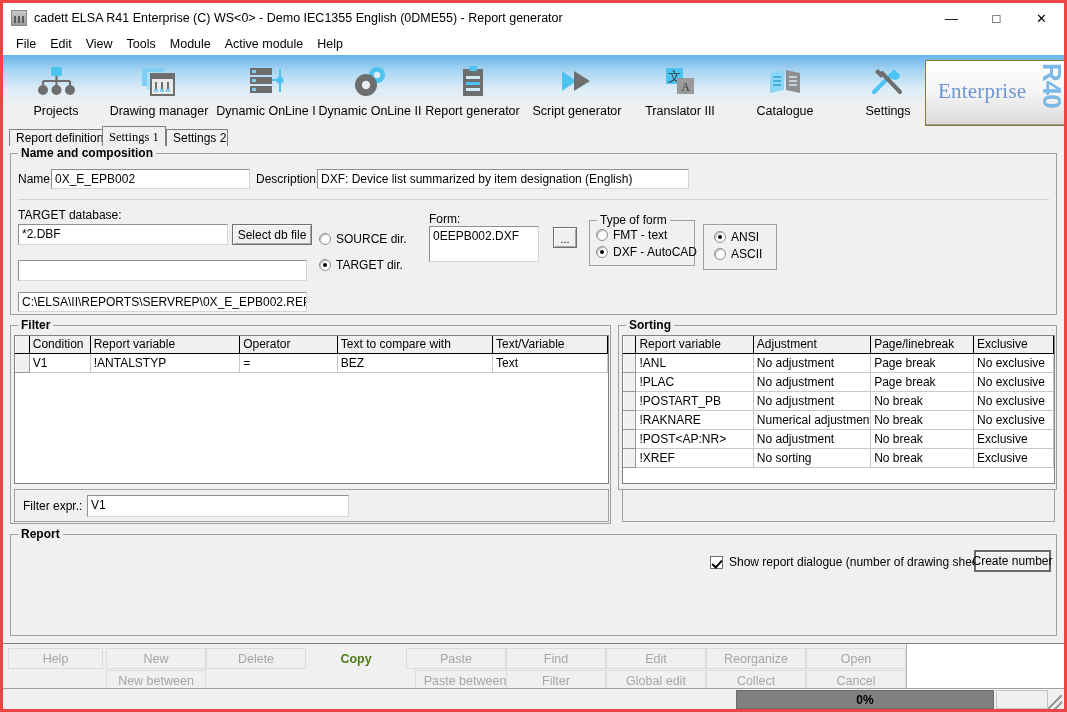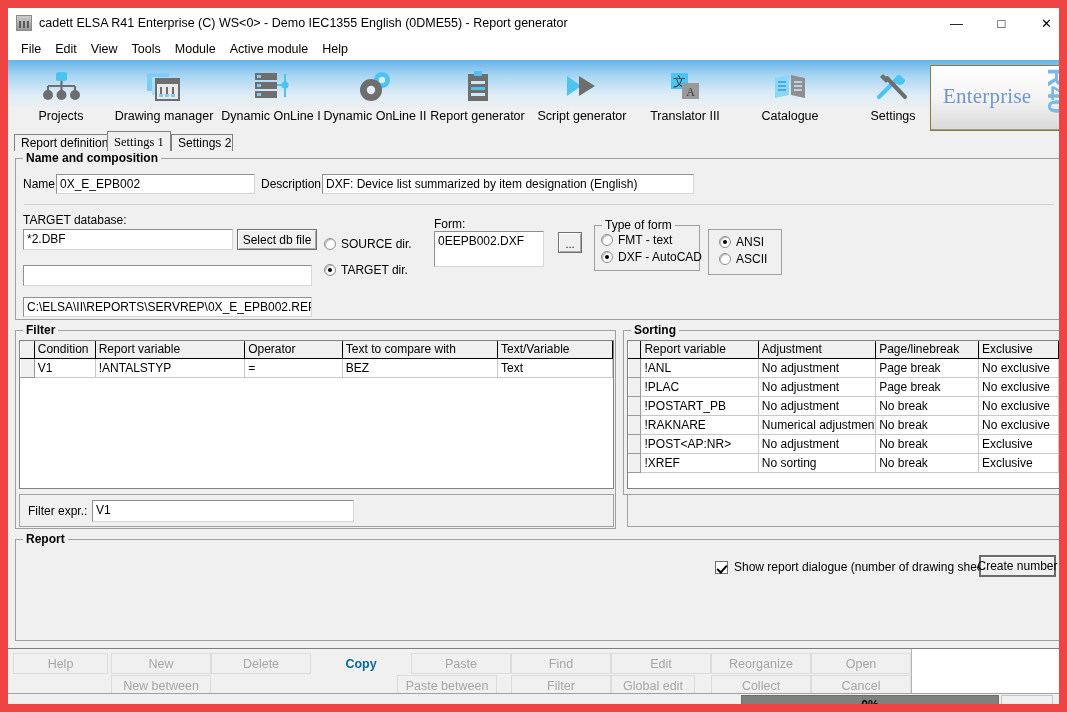--- a/index.html
+++ b/index.html
@@ -12,21 +12,21 @@
     font-size: 12px;
     color: #000;
     -webkit-font-smoothing: none;
   }
   #app {
     position: relative;
     width: 1067px;
     height: 712px;
     overflow: hidden;
     box-sizing: border-box;
-    border: 8px solid #ef4444;
+    border: 3px solid #ef4444;
     background: #f0f0f0;
   }
 
   
   .titlebar {
     position: absolute;
     left: 0; top: 0;
     width: 1061px;
     height: 30px;
     background: #ffffff;
@@ -347,21 +347,21 @@
     background: #f0f0f0;
     border: 1px solid #dcdcdc;
     box-sizing: border-box;
     display: flex;
     align-items: center;
     justify-content: center;
     font-size: 12.5px;
     color: #a6a6a6;
     white-space: nowrap;
   }
-  .bbtn.enabled { color: #0369a1; font-weight: bold; border-color: #f0f0f0; }
+  .bbtn.enabled { color: #4d7c0f; font-weight: bold; border-color: #f0f0f0; }
 
   
   .statusbar {
     position: absolute;
     left: 0;
     top: 685px;
     width: 1061px;
     height: 21px;
     background: #f0f0f0;
     border-top: 1px solid #a0a0a0;
@@ -745,23 +745,23 @@
     <div class="bbtn" style="left:103px;top:4px;width:100px">New</div>
     <div class="bbtn" style="left:203px;top:4px;width:100px">Delete</div>
     <div class="bbtn enabled" style="left:303px;top:4px;width:100px">Copy</div>
     <div class="bbtn" style="left:403px;top:4px;width:100px">Paste</div>
     <div class="bbtn" style="left:503px;top:4px;width:100px">Find</div>
     <div class="bbtn" style="left:603px;top:4px;width:100px">Edit</div>
     <div class="bbtn" style="left:703px;top:4px;width:100px">Reorganize</div>
     <div class="bbtn" style="left:803px;top:4px;width:100px">Open</div>
 
     <div class="bbtn" style="left:103px;top:26px;width:100px">New between</div>
-    <div class="bbtn" style="left:389px;top:26px;width:100px">Paste between</div>
+    <div class="bbtn" style="left:412px;top:26px;width:100px">Paste between</div>
     <div class="bbtn" style="left:503px;top:26px;width:100px">Filter</div>
-    <div class="bbtn" style="left:603px;top:26px;width:84px">Global edit</div>
+    <div class="bbtn" style="left:603px;top:26px;width:100px">Global edit</div>
     <div class="bbtn" style="left:703px;top:26px;width:100px">Collect</div>
     <div class="bbtn" style="left:803px;top:26px;width:100px">Cancel</div>
 
     <div style="position:absolute;left:903px;top:0;width:158px;height:44px;background:#ffffff;border-left:1px solid #b5b5b5;"></div>
   </div>
 
   <div class="statusbar">
     <div class="progress">
       <span>0%</span>
     </div>

